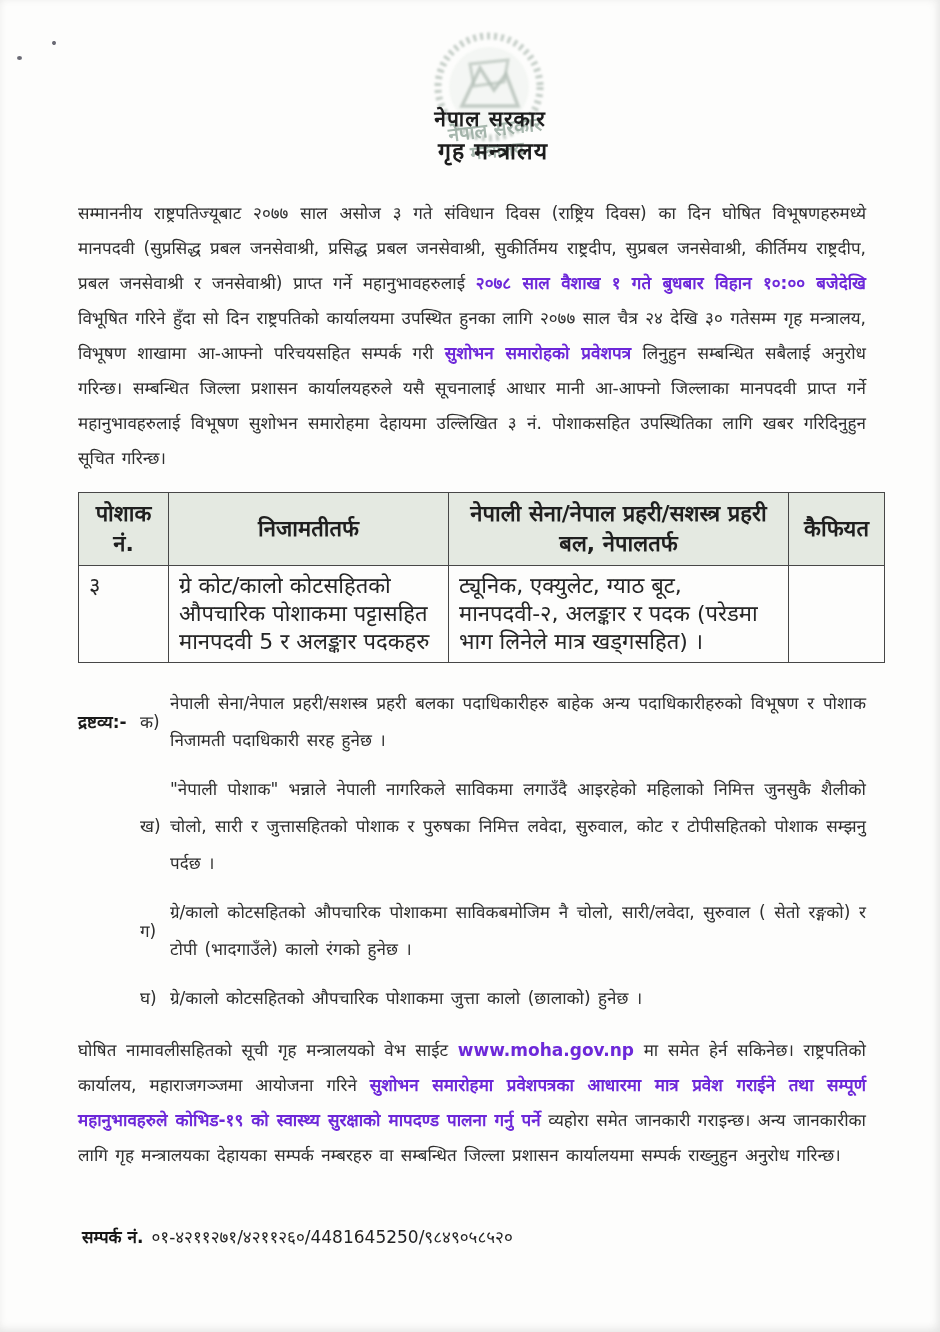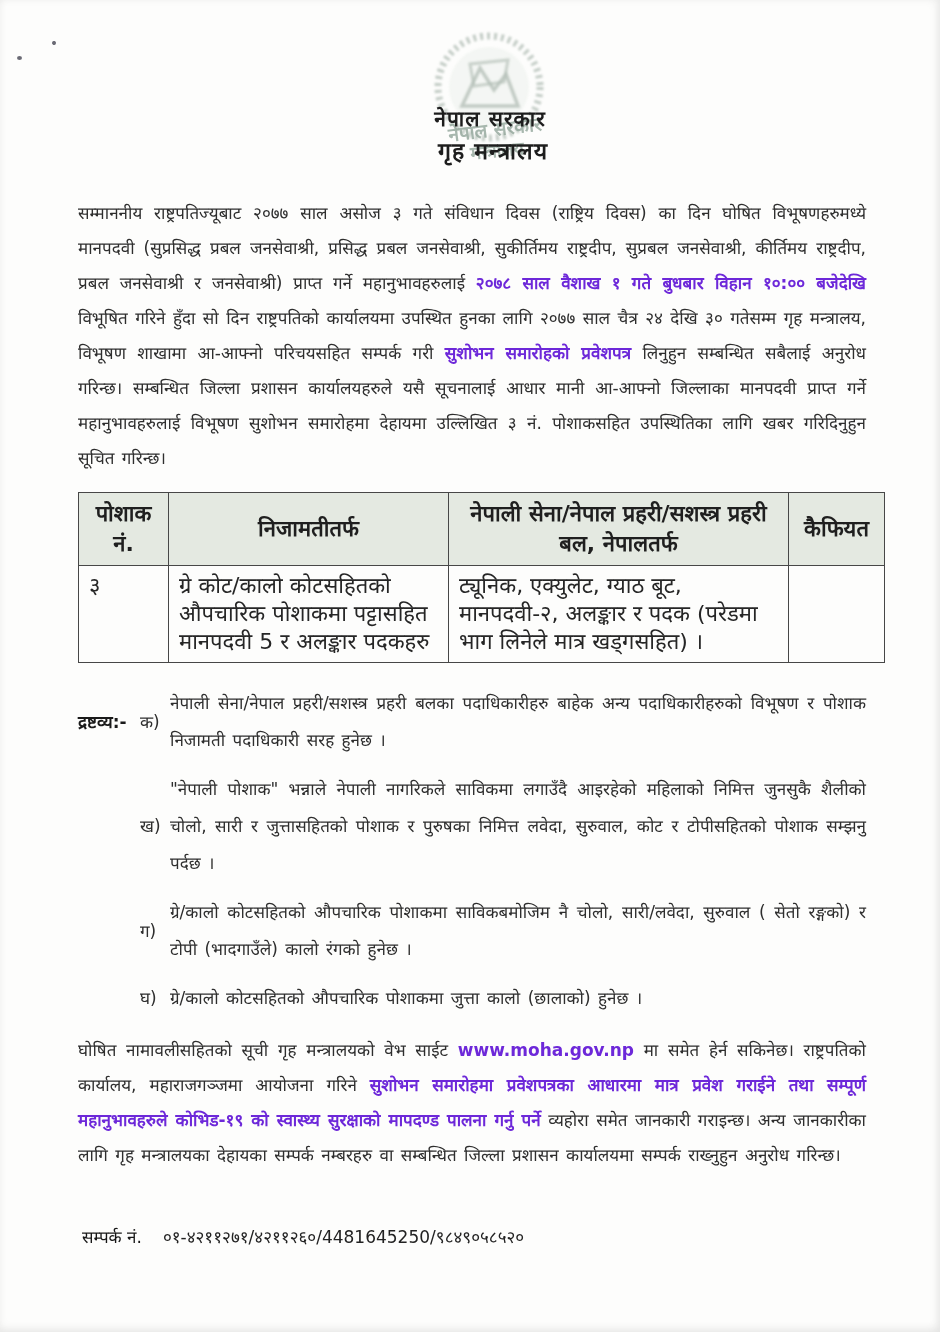--- a/index.html
+++ b/index.html
@@ -60,21 +60,21 @@
   table.dress td{height:76px;}
   td.c1{text-align:left;padding-left:14px;}
 
   .notes{margin-top:22px;font-size:17px;line-height:37px;color:#2e2e2e;}
   .note-row{display:flex;align-items:center;margin-top:12px;}
   .note-label{width:62px;flex:0 0 62px;font-weight:bold;color:#1a1a1a;}
   .note-marker{width:30px;flex:0 0 30px;}
   .note-text{flex:1;text-align:justify;word-spacing:2px;}
 
   p.contact{margin:52px 0 0 4px;font-size:17px;color:#222;}
-  .contact-label{font-weight:normal;color:#161616;margin-right:21px;}
+  .contact-label{font-weight:bold;color:#161616;margin-right:8px;}
 </style>
 </head>
 <body>
 
 <div class="page">
 
   <span class="speck s1"></span>
   <span class="speck s2"></span>
 
   <div class="header-block">

